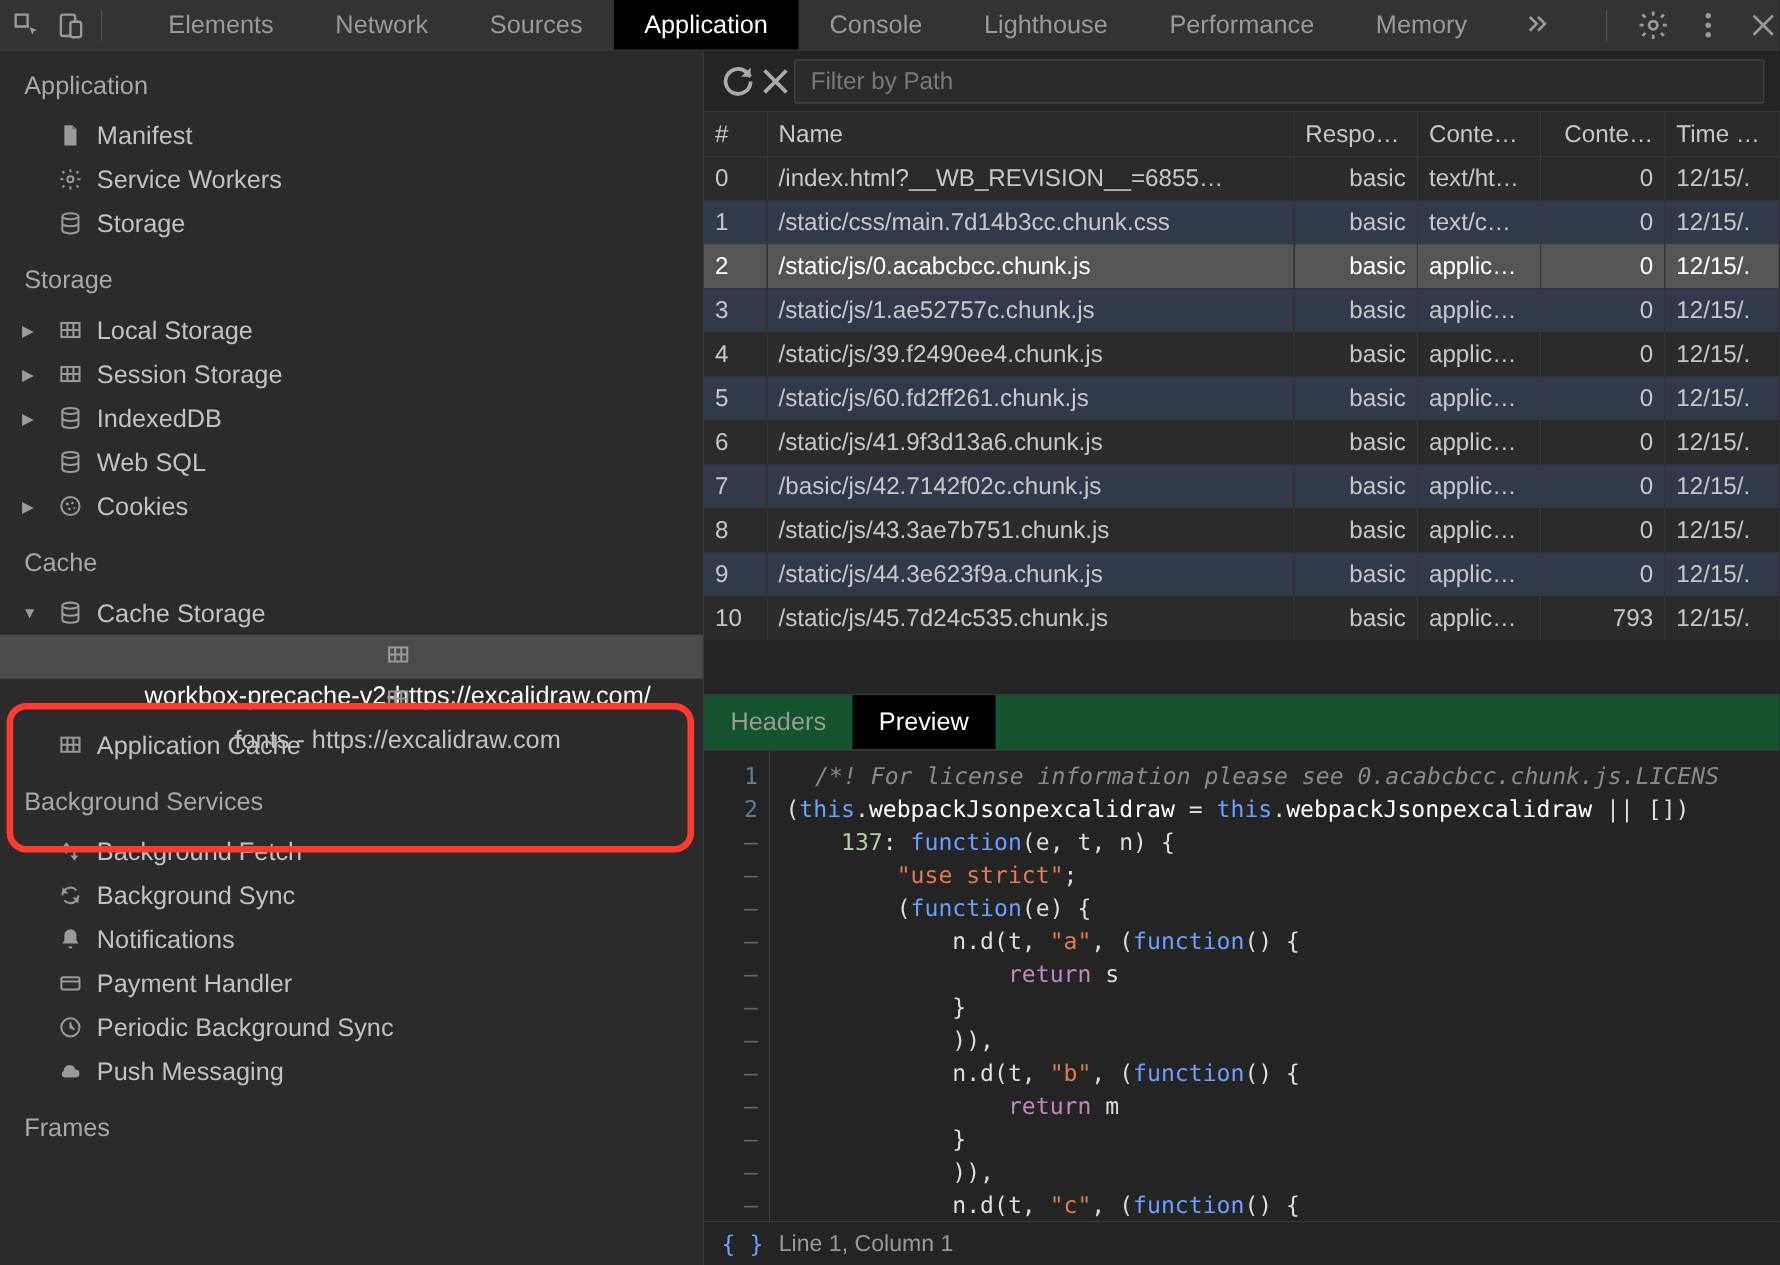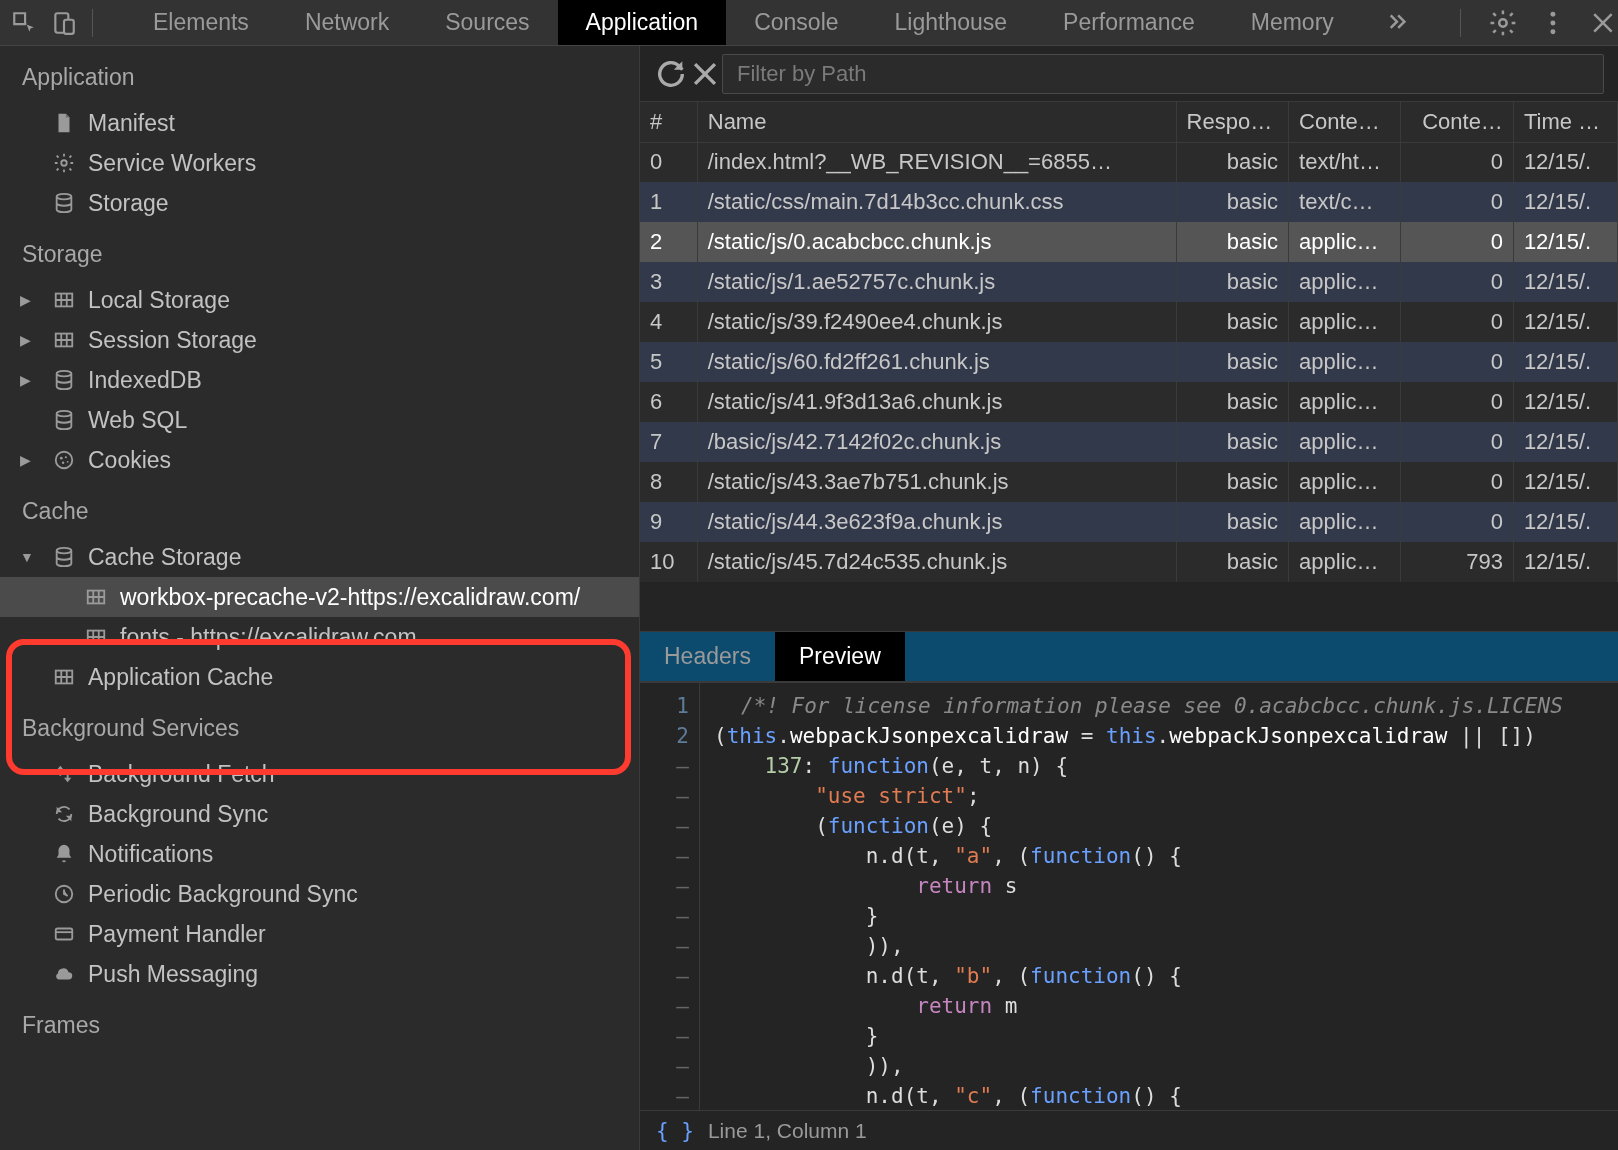--- a/index.html
+++ b/index.html
@@ -70,21 +70,21 @@
     font-size: 23px;
   }
   .tree-item {
     display:flex; align-items:center;
     padding: 6px 0 6px 40px;
     gap: 12px;
     color:#c2c2c2;
     cursor:pointer;
     height:40px;
   }
-  .tree-item.child { padding-left: 84px; }
+  .tree-item.child { padding-left: 84px; flex-direction: column; }
   .tree-item.selected { background:#4b4b4b; color:#fff;}
   .tree-item .arrow {
     width:16px; color:#9a9a9a;
     margin-left:-20px;
     margin-right:4px;
   }
   .icon {
     width:24px; height:24px; display:inline-flex;align-items:center;justify-content:center;
     color:#9a9a9a;
     flex-shrink:0;
@@ -151,21 +151,21 @@
   table.cache tr.even td { background:#32394a;}
   table.cache tr.odd td { background:#2b2b2b;}
   table.cache tr.sel td { background:#555 !important; color:#fff;}
   table.cache td.num { text-align:right;}
 
   
   .subtabs {
     height:50px;
     display:flex;
     align-items:center;
-    background:#0c4a6e;
+    background:#14532d;
     border-bottom:1px solid #3a3a3a;
   }
   .subtab {
     padding:0 24px;
     height:100%;
     display:flex; align-items:center;
     color:#9a9a9a;
     cursor:pointer;
   }
   .subtab.active { background:#000; color:#fff;}
@@ -438,35 +438,35 @@
           <svg viewBox="0 0 24 24">
             <path fill="#9a9a9a" d="M12 2a6 6 0 0 0-6 6v5l-2 3h16l-2-3V8a6 6 0 0 0-6-6zM10 19a2 2 0 0 0 4 0z"></path>
           </svg>
         </span>
         <span>Notifications</span>
       </div>
       <div class="tree-item">
         <span class="arrow">&nbsp;</span>
         <span class="icon">
           <svg viewBox="0 0 24 24">
+            <rect x="3" y="6" width="18" height="12" rx="2" fill="none" stroke="#9a9a9a" stroke-width="2"></rect>
+            <path stroke="#9a9a9a" stroke-width="2" d="M3 10h18"></path>
+          </svg>
+        </span>
+        <span>Payment Handler</span>
+      </div>
+      <div class="tree-item">
+        <span class="arrow">&nbsp;</span>
+        <span class="icon">
+          <svg viewBox="0 0 24 24">
             <circle cx="12" cy="12" r="9" fill="none" stroke="#9a9a9a" stroke-width="2"></circle>
             <path stroke="#9a9a9a" stroke-width="2" d="M12 7v5l4 2"></path>
           </svg>
         </span>
         <span>Periodic Background Sync</span>
-      </div>
-      <div class="tree-item">
-        <span class="arrow">&nbsp;</span>
-        <span class="icon">
-          <svg viewBox="0 0 24 24">
-            <rect x="3" y="6" width="18" height="12" rx="2" fill="none" stroke="#9a9a9a" stroke-width="2"></rect>
-            <path stroke="#9a9a9a" stroke-width="2" d="M3 10h18"></path>
-          </svg>
-        </span>
-        <span>Payment Handler</span>
       </div>
       <div class="tree-item">
         <span class="arrow">&nbsp;</span>
         <span class="icon">
           <svg viewBox="0 0 24 24">
             <path fill="#9a9a9a" d="M6 18h11a4 4 0 0 0 0-8 6 6 0 0 0-11.7 1.5A3.5 3.5 0 0 0 6 18z"></path>
           </svg>
         </span>
         <span>Push Messaging</span>
       </div>

